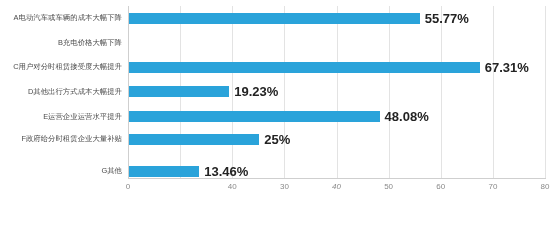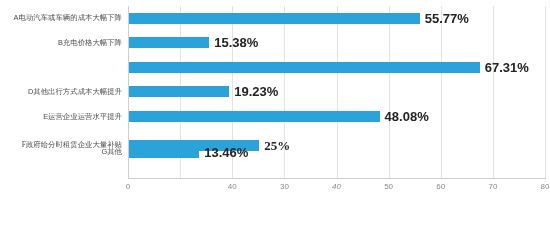--- a/index.html
+++ b/index.html
@@ -133,27 +133,24 @@
   <div class="row" style="top:6px;">
     <div class="cat-label">A电动汽车或车辆的成本大幅下降</div>
     <div class="bar-wrap">
       <span class="bar" style="width:290.7px;"></span>
       <span class="val-label">55.77%</span>
     </div>
   </div>
 
   <div class="row" style="top:30.6px;">
     <div class="cat-label">B充电价格大幅下降</div>
-    <div class="bar-wrap">
-      <span class="bar" style="width:80.2px;"></span>
-      <span class="val-label">15.38%</span>
-    </div>
   </div>
 
   <div class="row" style="top:55.1px;">
+    <div class="cat-label">C用户对分时租赁接受度大幅提升</div>
     <div class="bar-wrap">
       <span class="bar" style="width:350.8px;"></span>
       <span class="val-label">67.31%</span>
     </div>
   </div>
 
   <div class="row" style="top:79.7px;">
     <div class="cat-label">D其他出行方式成本大幅提升</div>
     <div class="bar-wrap">
       <span class="bar" style="width:100.2px;"></span>
@@ -162,29 +159,29 @@
   </div>
 
   <div class="row" style="top:104.3px;">
     <div class="cat-label">E运营企业运营水平提升</div>
     <div class="bar-wrap">
       <span class="bar" style="width:250.6px;"></span>
       <span class="val-label">48.08%</span>
     </div>
   </div>
 
-  <div class="row" style="top:133px;font-family:Liberation Serif, serif;">
+  <div class="row" style="top:127px;">
     <div class="cat-label">F政府给分时租赁企业大量补贴</div>
     <div class="bar-wrap">
       <span class="bar" style="width:130.3px;"></span>
       <span class="val-label">25%</span>
     </div>
   </div>
 
-  <div class="row" style="top:140px;">
+  <div class="row" style="top:159px;">
     <div class="cat-label">G其他</div>
     <div class="bar-wrap">
       <span class="bar" style="width:70.2px;"></span>
       <span class="val-label">13.46%</span>
     </div>
   </div>
 
   <div class="tick" style="left:128px;">0</div>
   <div class="tick" style="left:180.1px;margin-top:27px;">10</div>
   <div class="tick" style="left:232.3px;">40</div>

